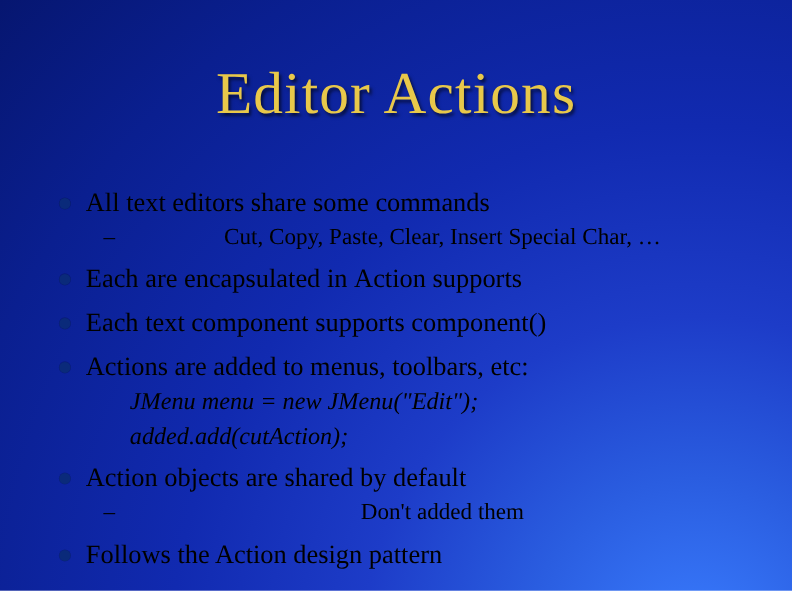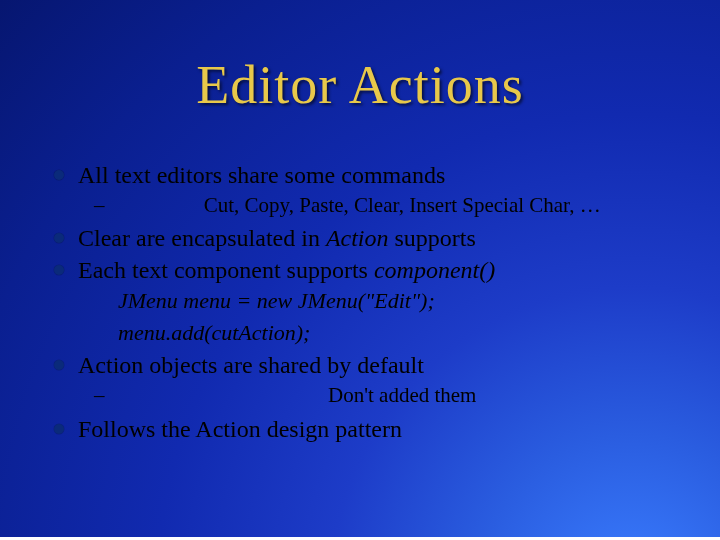--- a/index.html
+++ b/index.html
@@ -30,21 +30,21 @@
   }
   .body {
     position: absolute;
     top: 160px;
     left: 54px;
     right: 30px;
   }
   .lvl1 {
     display: flex;
     align-items: flex-start;
-    margin: 0 0 2px 0;
+    margin: 10px 0 2px 0;
     font-size: 24px;
     line-height: 1.25;
   }
   .lvl1 .dot {
     flex: 0 0 auto;
     width: 10px;
     height: 10px;
     border-radius: 50%;
     background: #0a2a7a;
     margin-top: 10px;
@@ -72,21 +72,20 @@
   }
   .code {
     margin: 2px 0 4px 64px;
     font-family: "Times New Roman", Times, serif;
     font-style: italic;
     font-size: 22px;
     line-height: 1.25;
   }
   .ital {
     font-family: "Times New Roman", Times, serif;
-    font-style: italic;
     text-align: right;
   }
 </style>
 </head>
 <body>
 
 <div class="slide">
 
   <div class="title">Editor Actions</div>
 
@@ -98,34 +97,38 @@
     </div>
 
     <div class="lvl2">
       <span class="dash">–</span>
       <span class="txt">Cut, Copy, Paste, Clear, Insert Special Char, …</span>
     </div>
 
     <div class="lvl1">
       <span class="dot"></span>
       <span class="txt">
-        <span>Clear are encapsulated in </span><span class="ital">Action</span><span> supports</span>
+        <span>Each are encapsulated in </span><span class="ital">Action</span><span> supports</span>
       </span>
     </div>
 
     <div class="lvl1">
       <span class="dot"></span>
       <span class="txt">
         <span>Each text component supports </span><span class="ital">component()</span>
       </span>
     </div>
 
+    <div class="lvl1">
+      <span class="dot"></span>
+      <span class="txt">Actions are added to menus, toolbars, etc:</span>
+    </div>
 
     <div class="code">JMenu menu = new JMenu("Edit");</div>
-    <div class="code">menu.add(cutAction);</div>
+    <div class="code">added.add(cutAction);</div>
 
     <div class="lvl1">
       <span class="dot"></span>
       <span class="txt">Action objects are shared by default</span>
     </div>
 
     <div class="lvl2">
       <span class="dash">–</span>
       <span class="txt">Don't added them</span>
     </div>

